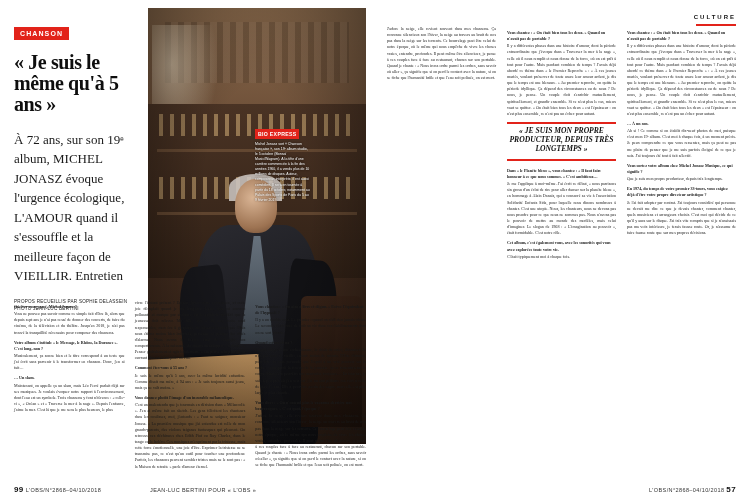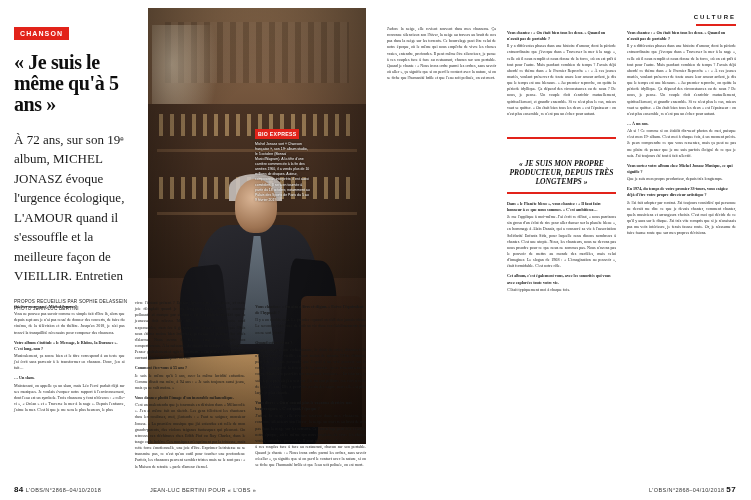--- a/index.html
+++ b/index.html
@@ -203,22 +203,22 @@
     position:absolute; right:14px; top:24px; width:40px; height:2px; background:#e2231a;
   }
   .rp-cols {
     position:absolute; left:12px; top:26px; width:349px;
     display:flex; gap:11px;
   }
   .rp-cols .rcol { width:109px; }
   .pullquote {
     border-top:2px solid #e2231a;
     border-bottom:2px solid #e2231a;
-    padding:21px 0 5px 0;
-    margin:20px 0 7px 0;
+    padding:3px 0 5px 0;
+    margin:5px 0 7px 0;
     font-family:"Liberation Serif", serif;
     font-weight:bold;
     font-style:italic;
     font-size:7.6px;
     line-height:1.18;
     color:#111;
     text-align:center;
   }
   
   .folio {
@@ -297,21 +297,21 @@
         <p class="sub-q">Vous chantez : « On aira à livre et dégun. » Est-ce l'équivalent de l'hypnalé ?</p>
         <p class="qa">Il y a un double sens. Le premier : quand on n'aît rien jamais vieux. Le second : c'est triste de finir sa vie dans ces établissements dont on ne sort jamais.</p>
         <p class="sub-q">Quand est-on vieux ?</p>
         <p class="qa">Quand on perd son enthousiasme, le désir de créer, d'avancer. Je n'ai pas peur de vieillir, encore moins de mourir. D'être diminué, peut-être. Je suis persuadé que l'esprit a un vrai pouvoir sur le corps : si un garde la finesse de la jeunesse, ça se ressentira sur le corps. Mais c'est peut-être une mauvaise croyance… En tout cas, je sais à peu près où j'en suis car, j'ai un ami pédiatre ma voix à celle de mes 25 ans. Elle a peut-être perdu des aigus, mais elle est plus large et plus chaude.</p>
         <p class="sub-q">Vous dites : « On n'entend plus le vacarme derrière nos bourrasques. » C'est quoi, l'époque ?</p>
         <p class="qa">J'adore la neige, elle revient souvent dans mes chansons. Ça ronronne silencieux son l'hiver, la neige au travers au bruit de nos pas dans la neige sur les torrents. Ce bourrelage peut être celui de notre époque, où le même qui nous empêche de vivre les choses vraies, entendre, profondes. Il peut même être silencieux, je pense à ces couples face à face au restaurant, chacun sur son portable. Quand je chante : « Nous irons ordre parmi les ordres, sans savoir où aller », ça signifie que si on perd le contact avec la nature, si on se fiche que l'humanité brûle et que l'eau soit poliuée, on est mort.</p>
       </div>
     </div>
 
     <div class="folio folio-left">
-      <span class="pg">84</span>
+      <span class="pg">99</span>
       <span>L'OBS/N°2868–04/10/2018</span>
     </div>
     <div class="folio folio-center-left">JEAN-LUC BERTINI POUR « L'OBS »</div>
   </div>
 
   <div class="spread-gutter"></div>
 
   <div class="right-page">
     <div class="culture-kicker">CULTURE</div>
     <div class="culture-rule"></div>

